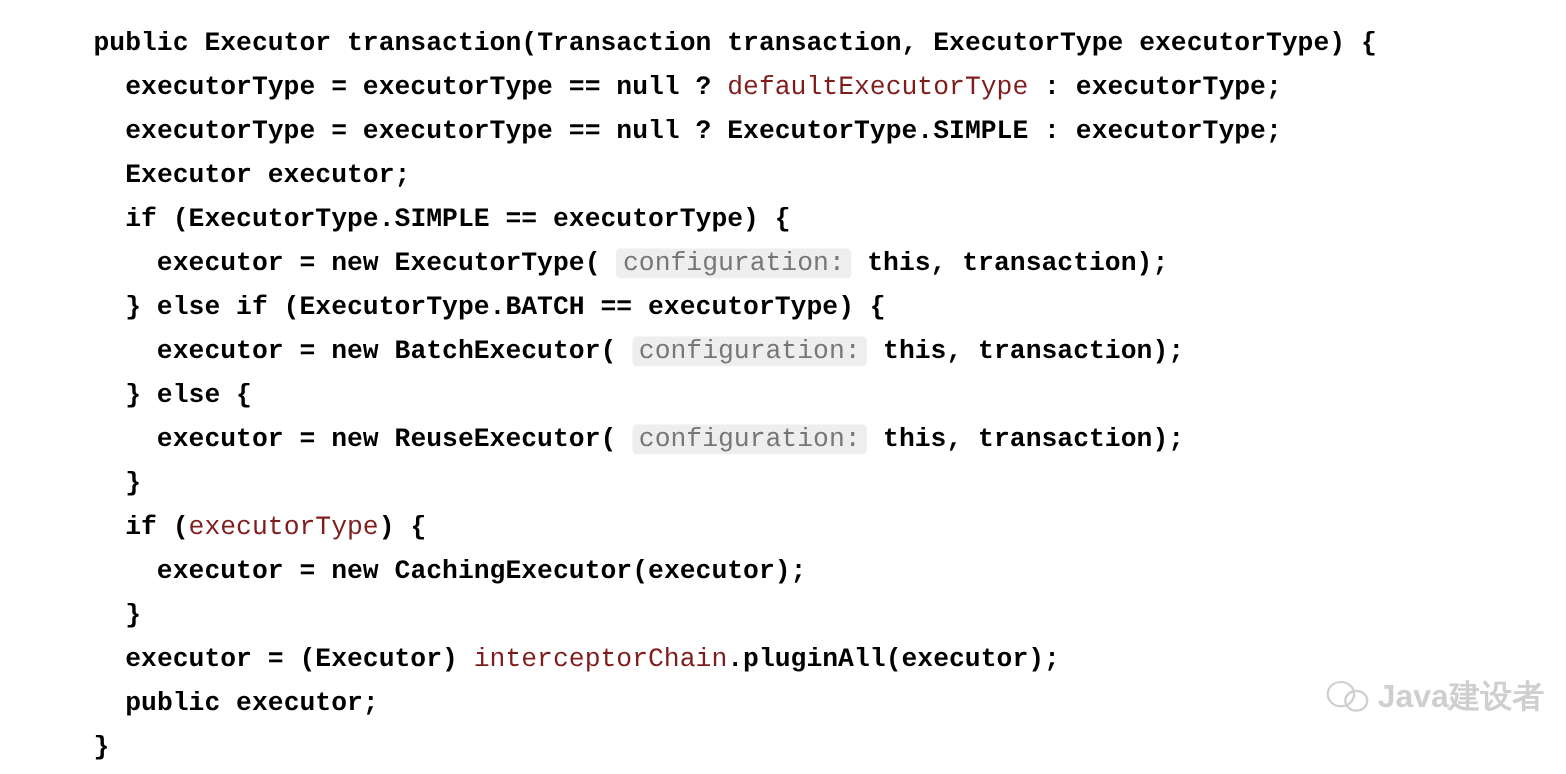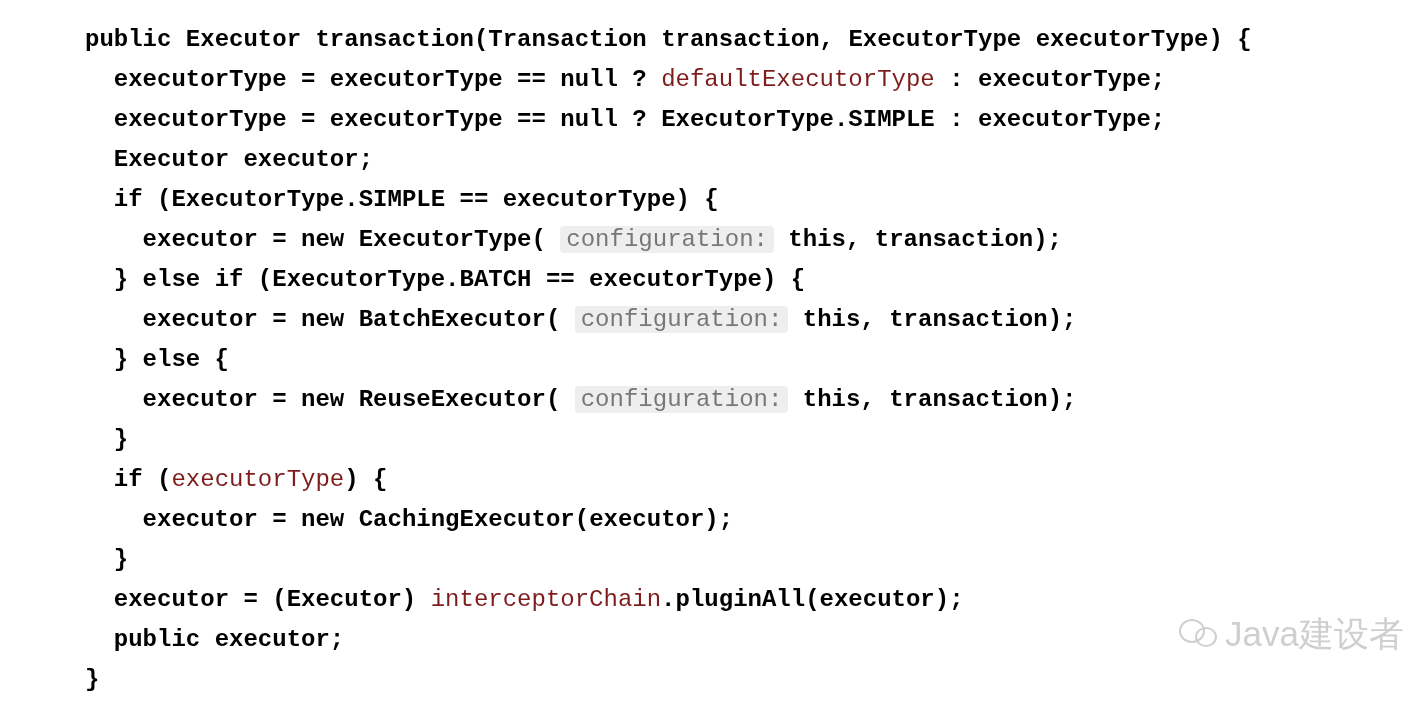--- a/index.html
+++ b/index.html
@@ -33,23 +33,23 @@
   }
   .watermark {
     position: absolute;
     right: 20px;
     bottom: 50px;
     display: flex;
     align-items: center;
     gap: 8px;
     color: #a0a0a0;
     font-family: Arial, "Microsoft YaHei", sans-serif;
-    font-size: 35px;
+    font-size: 29px;
     opacity: 0.5;
-    font-weight: 400;
+    font-weight: 700;
   }
   .wechat-icon {
     width: 38px;
     height: 38px;
     position: relative;
   }
   .wechat-icon::before,
   .wechat-icon::after {
     content: "";
     position: absolute;

